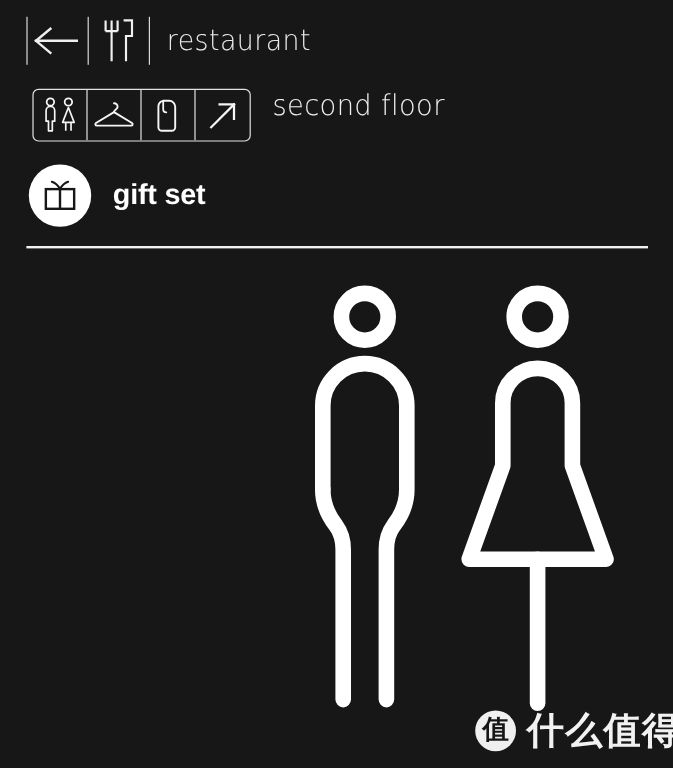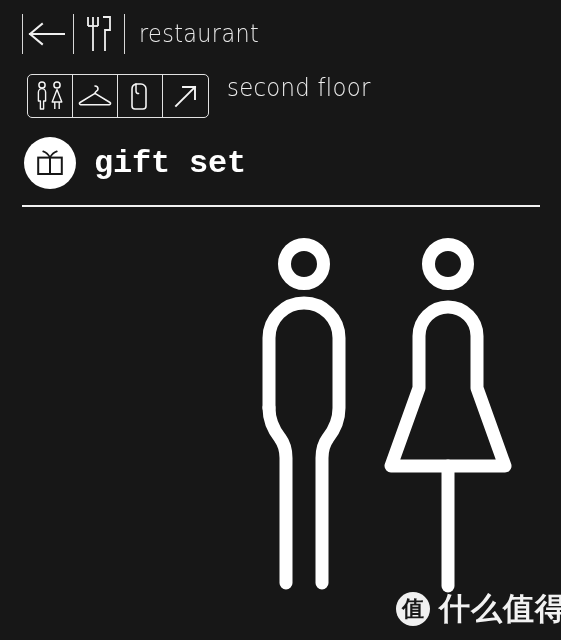--- a/index.html
+++ b/index.html
@@ -111,24 +111,24 @@
     border-radius: 50%;
     background: #ffffff;
     display: flex;
     align-items: center;
     justify-content: center;
     flex: 0 0 auto;
   }
   .r3-label {
     margin-left: 18px;
     color: #ffffff;
-    font-size: 32px;
+    font-size: 24px;
     font-weight: 700;
     letter-spacing: -0.2px;
-    font-family: Liberation Mono, monospace;
+    font-family: Liberation Sans, sans-serif;
     white-space: nowrap;
   }
 
   
   .divider {
     position: absolute;
     left: 22px;
     top: 205px;
     width: 518px;
     height: 2px;

